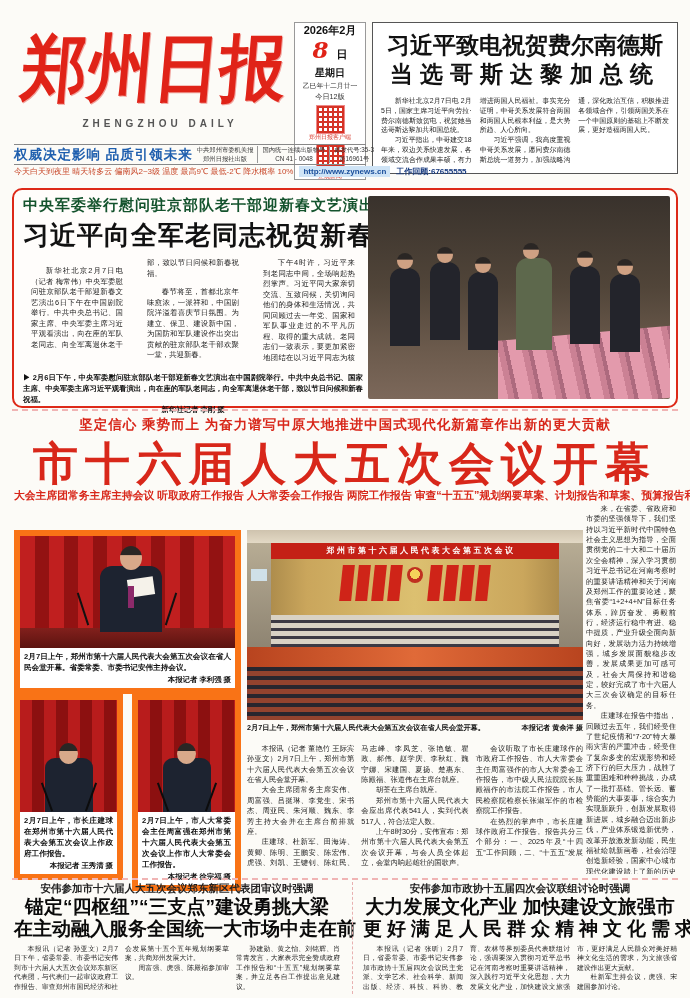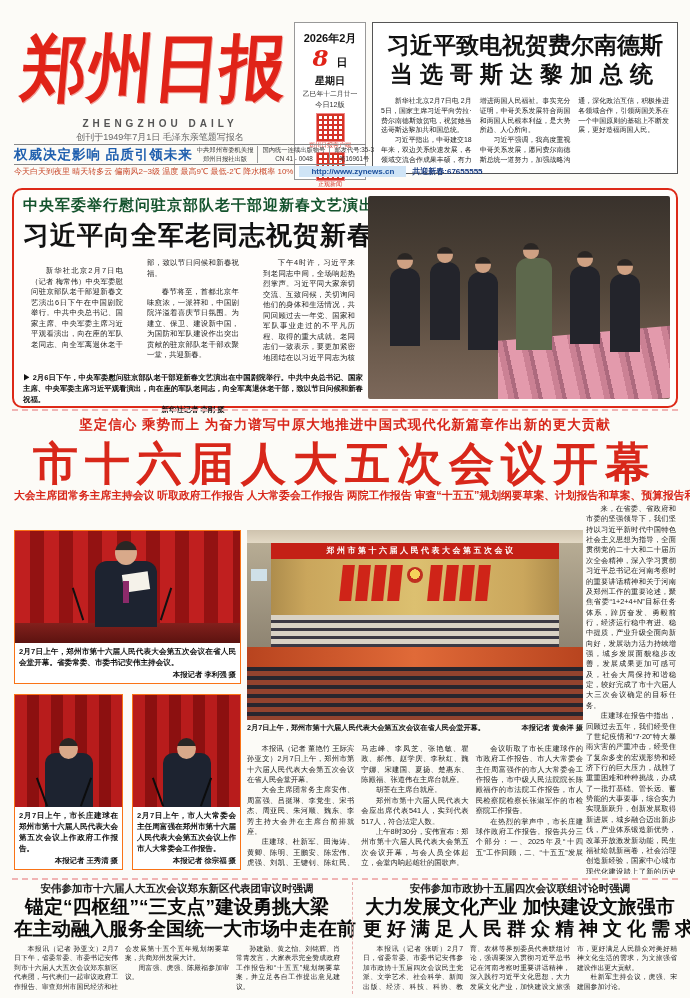--- a/index.html
+++ b/index.html
@@ -16,25 +16,25 @@
   .masthead-founding{position:absolute;left:22px;top:131px;width:276px;text-align:center;
      font-size:9px;color:#666;}
   .slogan-row{position:absolute;left:14px;top:144px;width:352px;height:19px;
      border-top:1px solid #888;border-bottom:1px solid #888;display:flex;align-items:center;}
   .slogan{color:#1f5fae;font-weight:bold;font-size:13.5px;letter-spacing:1px;white-space:nowrap;}
   .pubcol{font-size:6.3px;line-height:1.3;color:#333;text-align:center;padding:0 4px;white-space:nowrap;}
   .pubcol+.pubcol{border-left:1px solid #999;}
   .weather-row{position:absolute;left:14px;top:166px;width:560px;display:flex;align-items:center;gap:6px;
      font-size:8px;white-space:nowrap;}
   .weather-text{color:#c8482a;}
-  .website-chip{background:#cfe4f6;color:#1b4f9c;padding:1px 12px;font-weight:bold;}
+  .website-chip{background:#cfe4f6;color:#1b4f9c;padding:1px 4px;font-weight:bold;}
   .hotline{color:#16397e;font-weight:bold;}
 
   .datebox{position:absolute;left:294px;top:22px;width:72px;height:158px;border:1px solid #999;
-     background:#fff;text-align:center;padding-top:8px;box-sizing:border-box;}
+     background:#fff;text-align:center;padding-top:0;box-sizing:border-box;}
   .db-ym{font-size:11px;font-weight:bold;color:#111;}
   .db-day{font-family:"DejaVu Serif",serif;font-style:italic;font-weight:bold;color:#e02318;font-size:23px;line-height:24px;}
   .db-day .unit{font-style:normal;color:#111;font-size:11px;font-family:"Liberation Sans",sans-serif;}
   .db-week{font-size:10px;font-weight:bold;color:#111;}
   .db-lunar{font-size:6.8px;color:#333;margin-top:1px;}
   .db-pages{font-size:7.2px;color:#333;margin-top:1px;}
   .qr{width:27px;height:27px;margin:3px auto 0;border:1px solid #e88;
       background:repeating-linear-gradient(0deg,#d63326 0 2px,transparent 2px 5px),
                  repeating-linear-gradient(90deg,#d63326 0 2px,#fff 2px 5px);}
   .qr-label{font-size:6px;color:#d63326;line-height:1.2;}
@@ -69,21 +69,21 @@
   .fig-green{background:#5d684c;}
 
   
   .cong{position:absolute;left:14px;top:412px;width:662px;height:464px;}
   .c-kicker{position:absolute;left:0;top:4px;width:662px;text-align:center;color:#d8271a;
      font-size:13.5px;font-weight:bold;letter-spacing:1px;white-space:nowrap;}
   .c-headline{position:absolute;left:0;top:22px;width:662px;text-align:center;color:#d8271a;
      font-size:45px;font-weight:bold;letter-spacing:7px;white-space:nowrap;}
   .c-subhead{position:absolute;left:0;top:77px;width:662px;text-align:center;color:#d8271a;
      font-size:10.8px;font-weight:bold;white-space:nowrap;}
-  .photo-wrap{position:absolute;border:1px solid #f97316;background:#fff;box-sizing:border-box;}
+  .photo-wrap{position:absolute;border:6px solid #f97316;background:#fff;box-sizing:border-box;}
   .pw-caption{padding:3px 4px 2px;font-size:7.6px;font-weight:bold;line-height:1.45;text-align:justify;color:#111;}
   .pw-credit{padding:0 4px 3px;font-size:7.4px;font-weight:bold;text-align:right;color:#111;}
   .photo-speaker{height:112px;overflow:hidden;position:relative;
      background:repeating-linear-gradient(90deg,#c01f1f 0 15px,#931212 15px 29px);}
   .ps-desk{position:absolute;bottom:0;left:0;right:0;height:20px;background:linear-gradient(#82201c,#5c1310);}
   .ps-suit{position:absolute;width:62px;height:66px;background:#1d2330;border-radius:12px 12px 0 0;}
   .ps-head{position:absolute;width:22px;height:24px;border-radius:50%;
      background:linear-gradient(#2a2624 36%,#d8a98a 40%);}
   .ps-paper{position:absolute;width:26px;height:18px;background:#f5f2ea;transform:rotate(-8deg);}
   .ps-tie{position:absolute;width:6px;height:22px;background:#8c2a6a;}
@@ -135,21 +135,20 @@
      font-size:6.8px;line-height:1.38;text-align:justify;color:#222;}
   .b-body p{margin:0;text-indent:2em;}
 </style>
 </head>
 <body>
 
 <div class="page">
 
   <div class="masthead-title">郑州日报</div>
   <div class="masthead-en">ZHENGZHOU DAILY</div>
-  <div class="masthead-founding">创刊于1949年7月1日  毛泽东亲笔题写报名</div>
 
   <div class="datebox">
     <div class="db-ym">2026年2月</div>
     <div class="db-day"><span>8</span> <span class="unit">日</span></div>
     <div class="db-week">星期日</div>
     <div class="db-lunar">乙巳年十二月廿一</div>
     <div class="db-pages">今日12版</div>
     <div class="qr"></div>
     <div class="qr-label">郑州日报客户端</div>
     <div class="qr"></div>
@@ -178,21 +177,21 @@
     </div>
     <div class="pubcol">
       <div>邮发代号:35-3</div>
       <div>第16961号</div>
     </div>
   </div>
 
   <div class="weather-row">
     <span class="weather-text">今天白天到夜里 晴天转多云 偏南风2~3级 温度 最高9℃ 最低-2℃ 降水概率 10%</span>
     <span class="website-chip">http://www.zynews.cn</span>
-    <span class="hotline">共迎新春:67655555</span>
+    <span class="hotline">工作回顾:67655555</span>
   </div>
 
   <div class="mil">
     <div class="mil-left">
       <div class="mil-kicker">中央军委举行慰问驻京部队老干部迎新春文艺演出</div>
       <div class="mil-headline">习近平向全军老同志祝贺新春</div>
       <div class="mil-body">
           <p>新华社北京2月7日电（记者 梅常伟）中央军委慰问驻京部队老干部迎新春文艺演出6日下午在中国剧院举行。中共中央总书记、国家主席、中央军委主席习近平观看演出，向在座的军队老同志、向全军离退休老干部，致以节日问候和新春祝福。</p>
           <p>春节将至，首都北京年味愈浓，一派祥和，中国剧院洋溢着喜庆节日氛围。为建立、保卫、建设新中国，为国防和军队建设作出突出贡献的驻京部队老干部欢聚一堂，共迎新春。</p>
           <p>下午4时许，习近平来到老同志中间，全场响起热烈掌声。习近平同大家亲切交流、互致问候，关切询问他们的身体和生活情况，共同回顾过去一年党、国家和军队事业走过的不平凡历程、取得的重大成就。老同志们一致表示，要更加紧密地团结在以习近平同志为核心的党中央周围，坚持以习近平新时代中国特色社会主义思想为指导，深入贯彻习近平强军思想，深刻领悟“两个确立”的决定性意义、坚决做到“两个维护”，贯彻军委主席负责制，弘扬光荣传统、永葆政治本色，坚定信念、奋楫前行，为如期实现建军一百年奋斗目标、高质量推进国防和军队现代化作贡献。</p>

